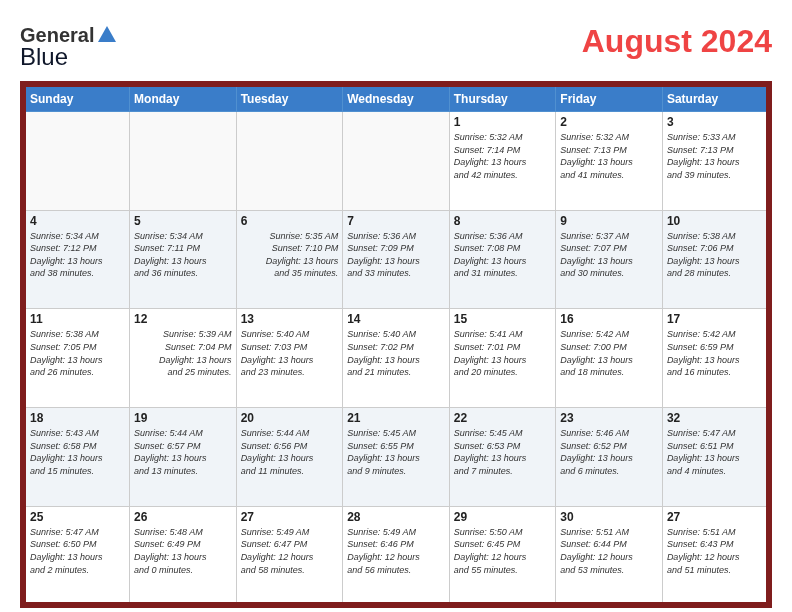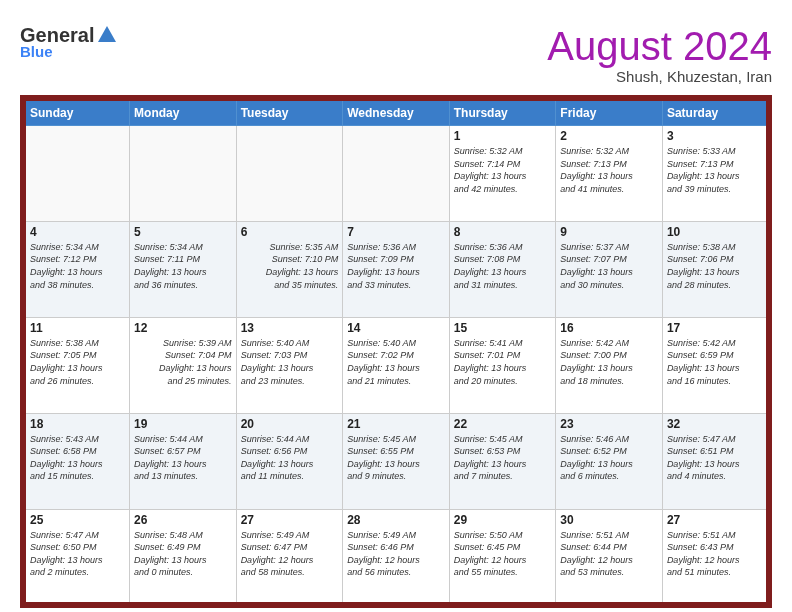--- a/index.html
+++ b/index.html
@@ -26,23 +26,23 @@
     }
     .logo {
       display: flex;
       flex-direction: column;
       align-items: flex-start;
     }
     .title-block {
       text-align: right;
     }
     .month-year {
-      font-size: 40px;
-      font-weight: normal;
-      color: #a21caf;
+      font-size: 32px;
+      font-weight: bold;
+      color: #ef4444;
       line-height: 1.1;
     }
     .location {
       font-size: 15px;
       color: #444;
     }
     .calendar {
       flex: 1;
       border: 6px solid #7f1d1d;
       border-collapse: collapse;
@@ -92,25 +92,24 @@
 
 <div class="page">
   <div class="header">
     <div class="logo">
       <div style="display:flex;align-items:center;">
         <span style="font-size:20px;font-weight:bold;color:#333;">General</span>
         <svg width="22" height="22" viewBox="0 0 22 22" style="margin-left:2px;margin-top:-2px;">
           <polygon points="11,2 20,18 2,18" fill="#3a7dc9"></polygon>
         </svg>
       </div>
-      <span style="font-size:15px;font-weight:bold;color:#3b82f6;margin-top:-4px;">Blue</span>
+      <span style="font-size:24px;font-weight:normal;color:#0f172a;margin-top:-4px;">Blue</span>
     </div>
     <div class="title-block">
       <div class="month-year">August 2024</div>
-      <div class="location">Shush, Khuzestan, Iran</div>
     </div>
   </div>
 
   <table class="calendar">
     <thead>
       <tr>
       <th>Sunday</th>
           <th>Monday</th>
           <th>Tuesday</th>
           <th>Wednesday</th>

